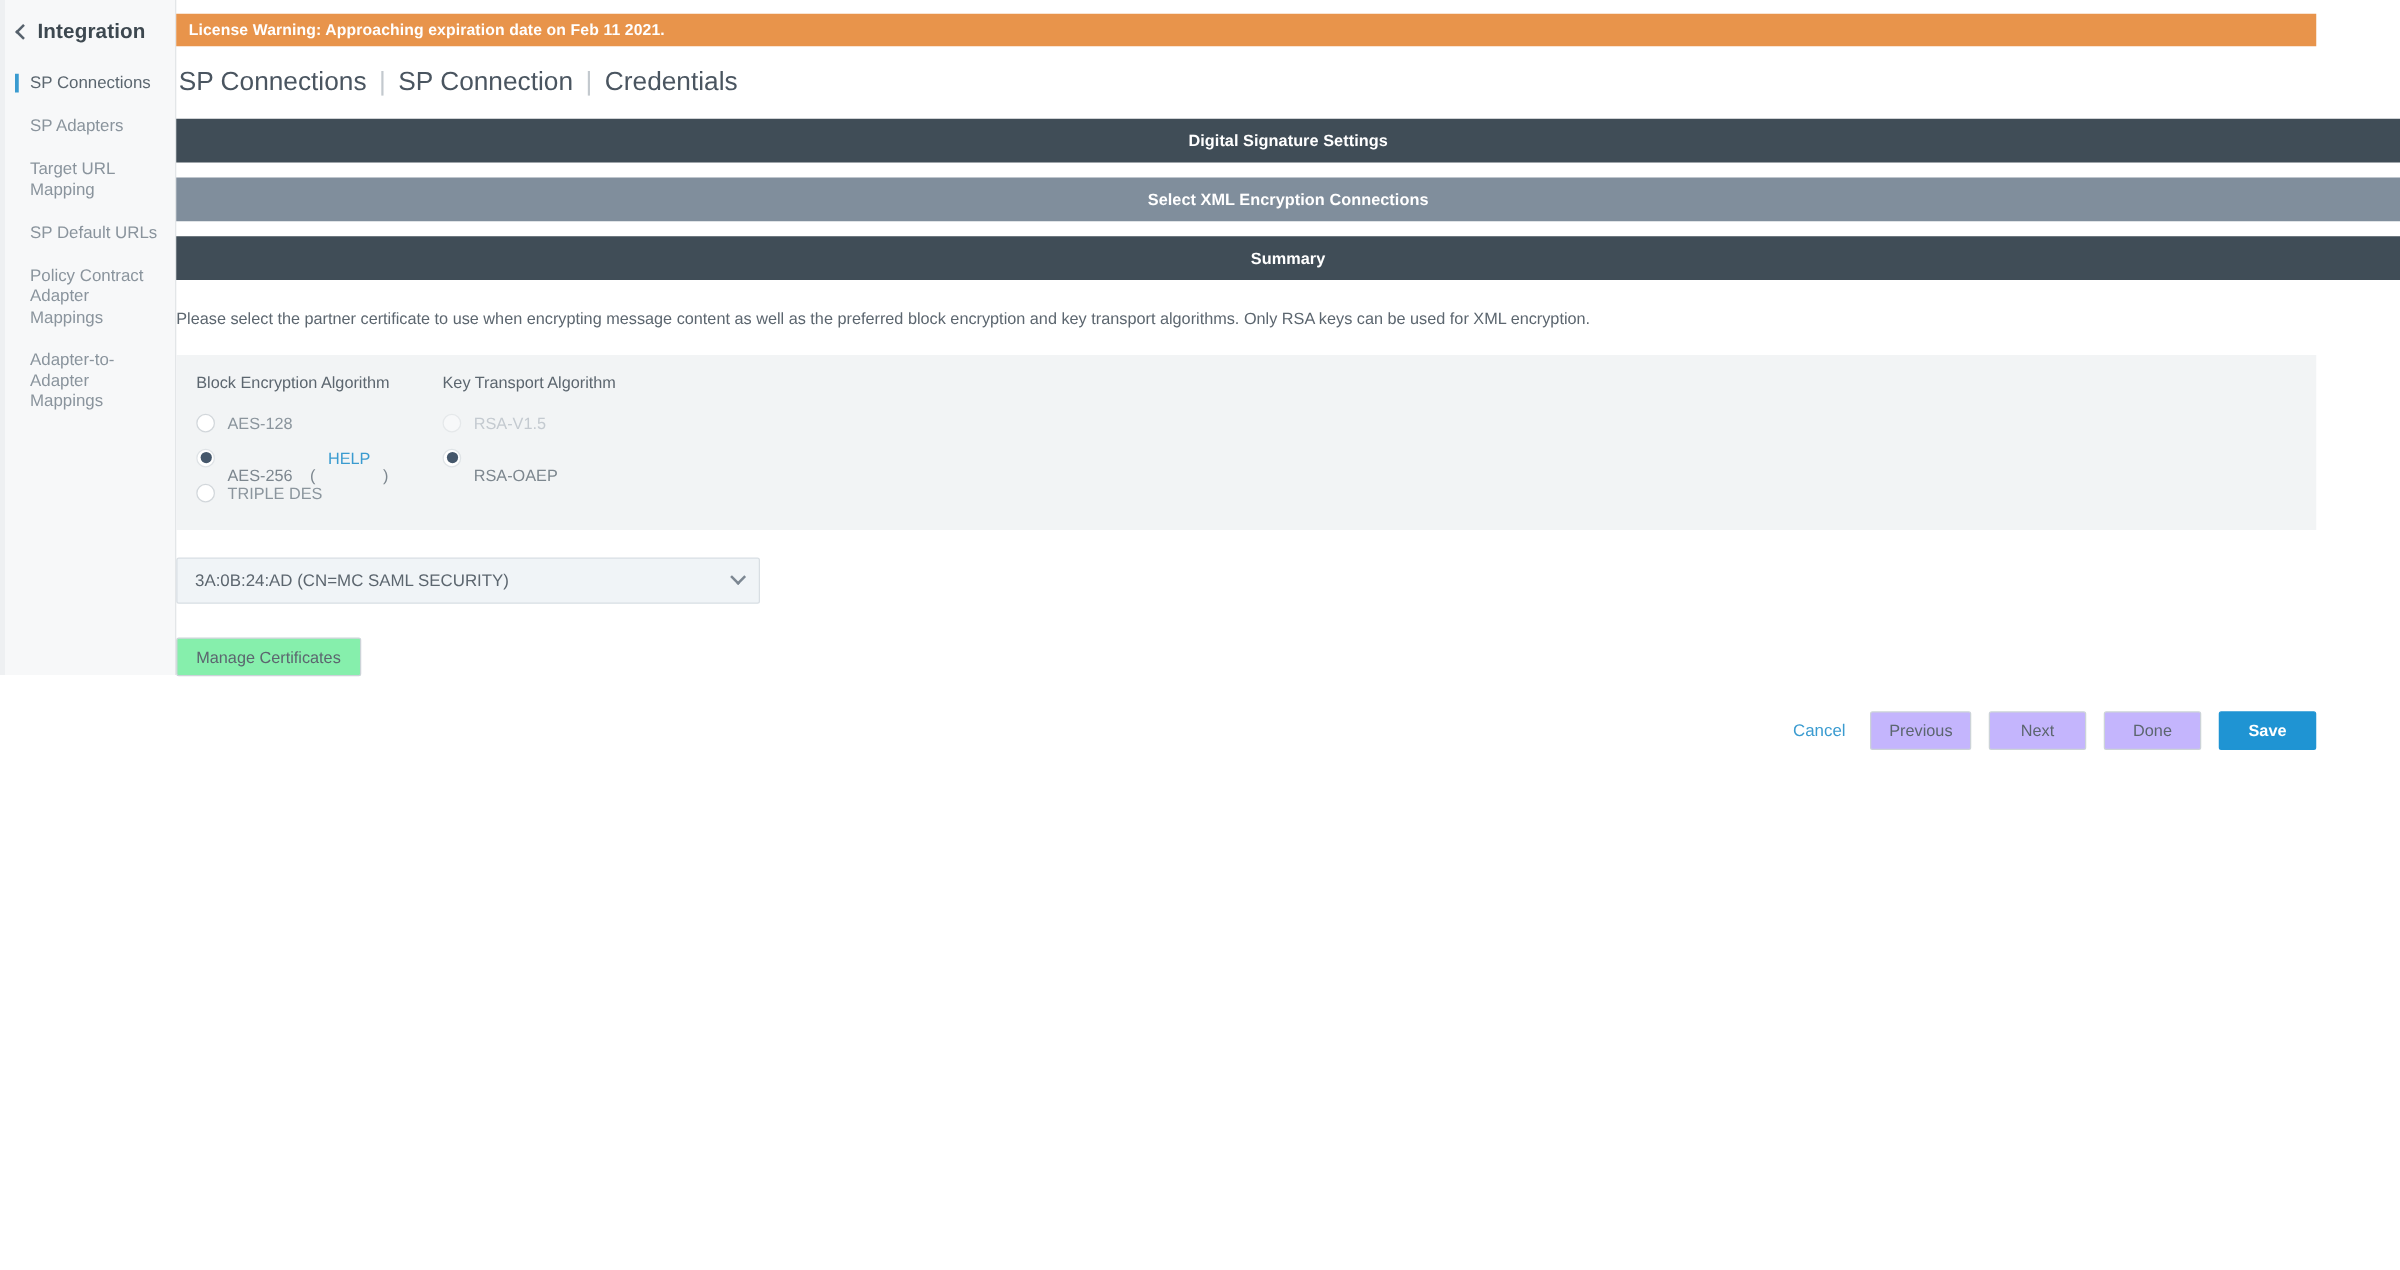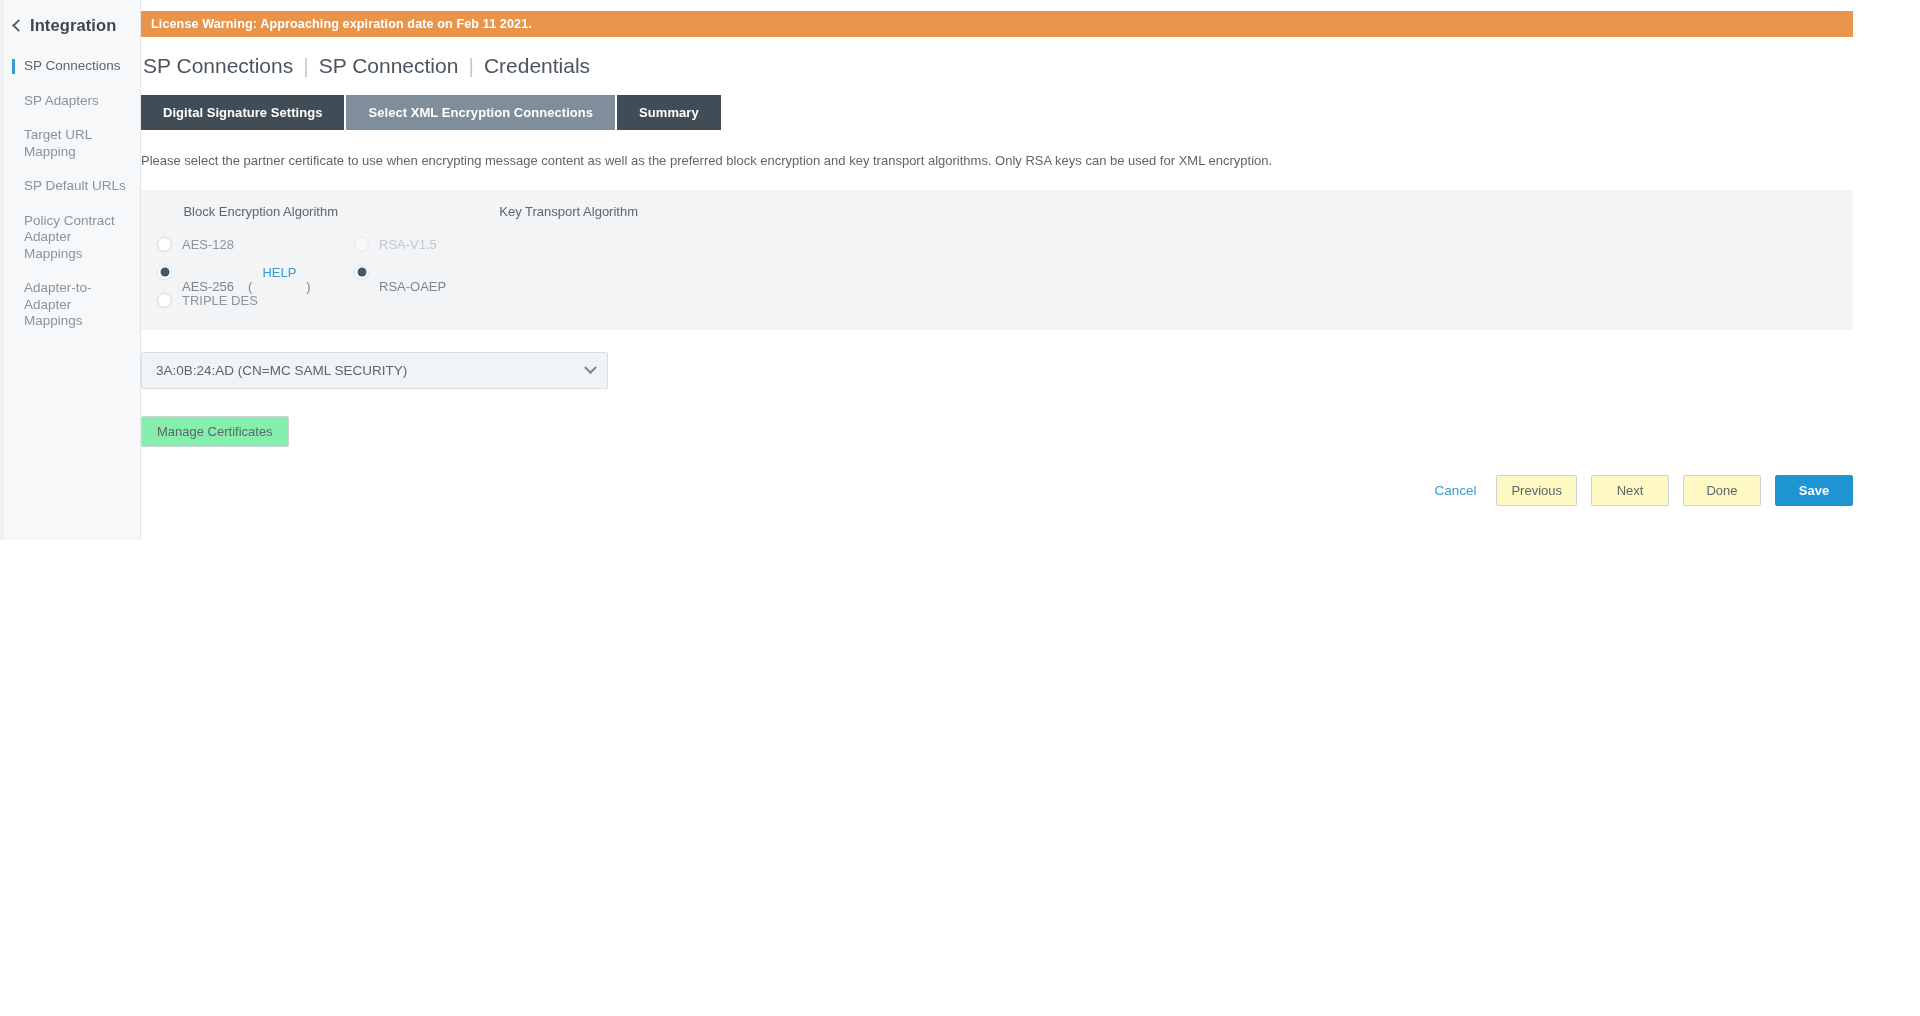--- a/index.html
+++ b/index.html
@@ -118,21 +118,22 @@
   .crumb { color: #4a5560; }
   .crumb-sep {
     color: #c3c9ce;
     margin: 0 10px;
     font-weight: 300;
   }
 
   .tabs {
     margin-top: 16px;
     display: flex;
-    gap: 2px;
+    gap: 12px;
+    flex-direction: column;
   }
   .tab {
     height: 35px;
     display: flex;
     align-items: center;
     justify-content: center;
     padding: 0 22px;
     font-size: 13px;
     font-weight: bold;
     color: #ffffff;
@@ -148,21 +149,20 @@
     color: #5c666f;
     line-height: 18px;
   }
 
   .algo-panel {
     margin-top: 20px;
     width: 1712px;
     background: #f2f4f5;
     padding: 14px 0 16px 0;
     display: flex;
-    text-align: right;
   }
   .algo-col {
     padding-left: 16px;
   }
   .algo-col.first { width: 197px; }
   .algo-col.second { width: 300px; }
   .algo-head {
     font-size: 13px;
     color: #5c666f;
     margin-bottom: 10px;
@@ -270,21 +270,21 @@
     color: #3a9bd0;
     font-size: 13.5px;
     font-family: "Liberation Sans", sans-serif;
     cursor: pointer;
     padding: 0 6px;
   }
   .btn {
     height: 31px;
     min-width: 78px;
     padding: 0 14px;
-    background: #fef9c3;
+    background: #c4b5fd;
     border: 1px solid #ccd3d8;
     border-radius: 2px;
     font-size: 13px;
     color: #5c666f;
     font-family: "Liberation Sans", sans-serif;
     cursor: pointer;
   }
   .btn.primary {
     background: #1f94d3;
     border: 1px solid #1f94d3;

